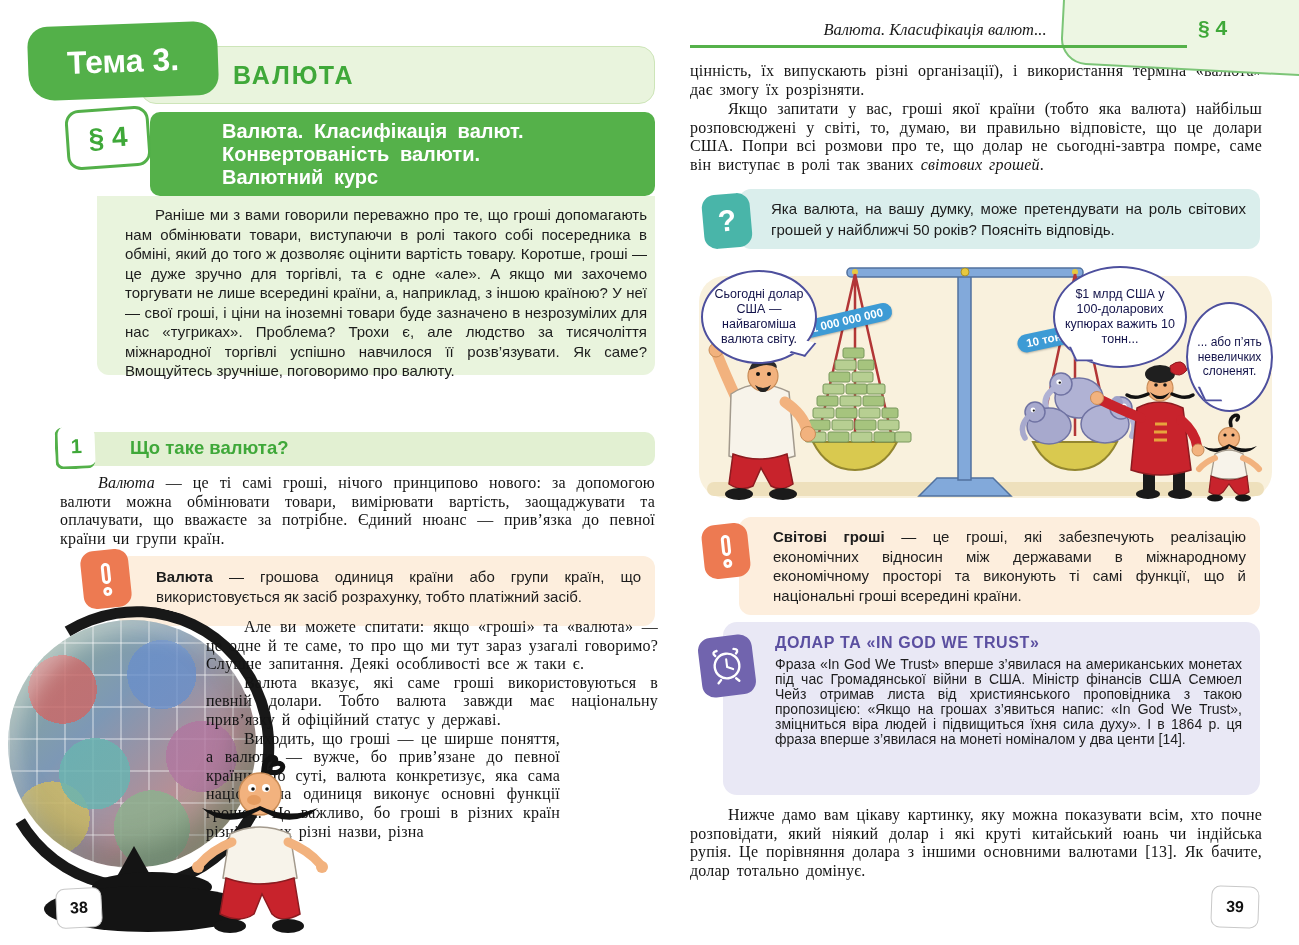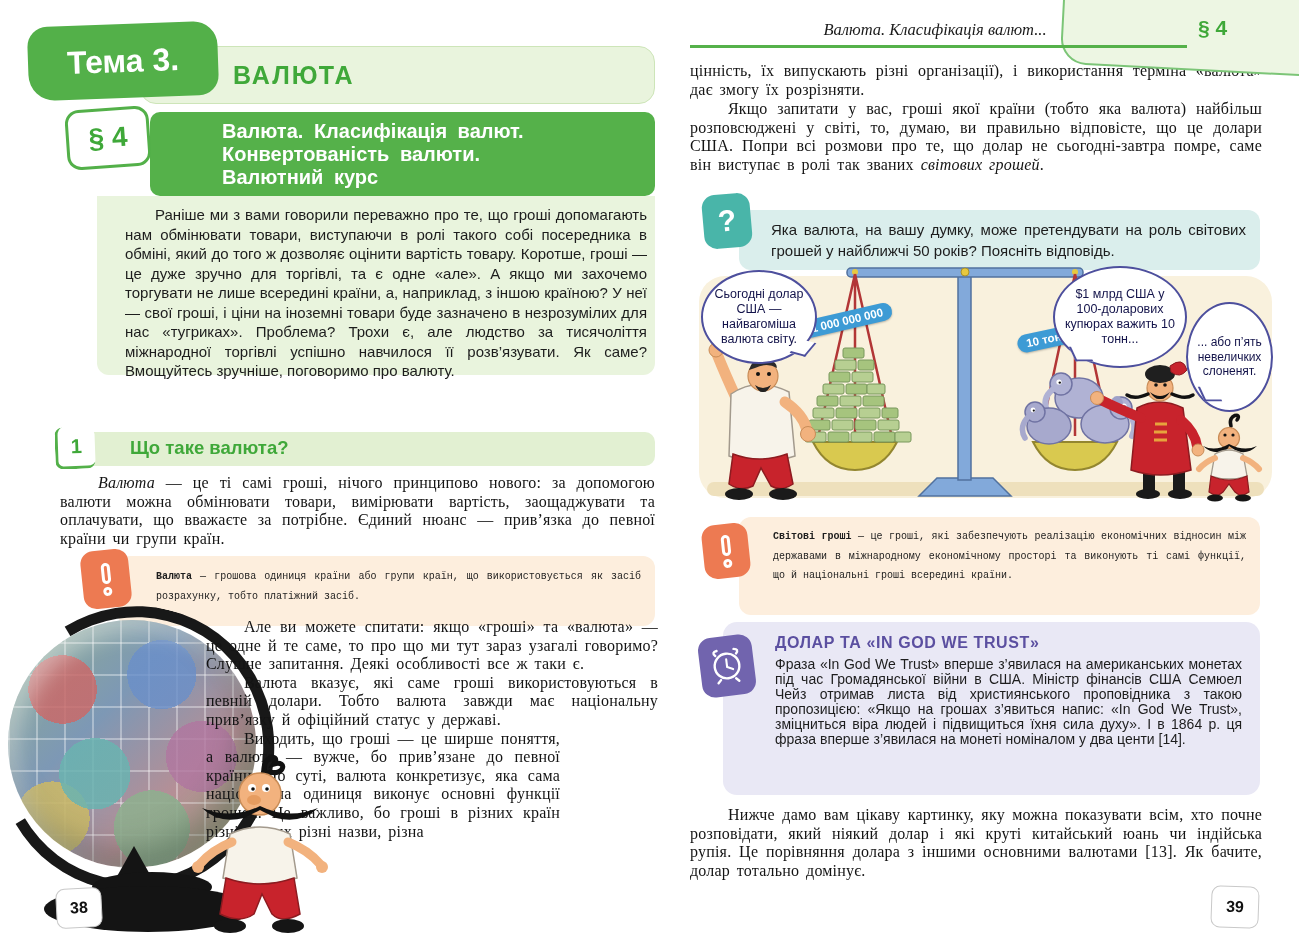--- a/index.html
+++ b/index.html
@@ -41,22 +41,22 @@
                     transform:rotate(-2deg); display:flex; align-items:center; justify-content:center;
                     font-family:"Liberation Sans",sans-serif; font-weight:bold; font-size:20px; color:#3fa839; z-index:2; }
 
   
   .serif-p { font-size:16px; line-height:18.6px; text-align:justify; letter-spacing:.2px;
              word-spacing:2.6px; color:#141414; }
   .ind { text-indent:38px; }
   .p-def-intro { left:60px; top:474px; width:595px; }
 
   
-  .note-box { background:#fdeedd; border-radius:12px; font-family:Liberation Mono, monospace;
-              font-size:10px; line-height:19.5px; text-align:justify; color:#1d1d1d; }
+  .note-box { background:#fdeedd; border-radius:12px; font-family:Liberation Sans, sans-serif;
+              font-size:15px; line-height:19.5px; text-align:justify; color:#1d1d1d; }
   .def-box { left:118px; top:556px; width:537px; height:70px; padding:11px 14px 8px 38px; }
   .icon-badge { display:flex; flex-direction:column; align-items:center; justify-content:center; z-index:3; }
   .icon-orange { background:#ed7a52; border-radius:13px; transform:rotate(-6deg); }
   .excl-bar { width:9px; height:21px; border:3px solid #fff; border-radius:5px; }
   .excl-dot { width:9px; height:9px; border:3px solid #fff; border-radius:50%; margin-top:3px; }
   .icon-def { left:82px; top:550px; width:48px; height:58px; }
 
   
   .globe-sphere { left:8px; top:620px; width:248px; height:248px; border-radius:50%; overflow:hidden;
     background:
@@ -95,21 +95,21 @@
                 border:2.5px solid #7cc577; border-radius:26px; transform:rotate(3deg); z-index:1; }
   .running-head { top:20px; left:690px; width:490px; text-align:center; font-style:italic;
                   font-size:16.5px; color:#1a1a1a; z-index:2; }
   .running-rule { top:45px; left:690px; width:497px; height:2.5px; background:#55b14a; z-index:2; }
   .running-para { top:16px; left:1198px; font-family:"Liberation Sans",sans-serif; font-weight:bold;
                   font-size:21px; color:#3fa839; z-index:2; }
 
   .r-p1 { left:690px; top:62px; width:572px; }
   .r-p2 { left:690px; top:100px; width:572px; }
 
-  .q-box { left:739px; top:210px; width:521px; height:60px; background:#daeeec; border-radius:12px;
+  .q-box { left:739px; top:189px; width:521px; height:60px; background:#daeeec; border-radius:12px;
            padding:9px 14px 8px 32px; font-family:"Liberation Sans",sans-serif; font-size:15px;
            line-height:21px; text-align:justify; color:#1d1d1d; }
   .icon-q { left:703px; top:194px; width:48px; height:54px; background:#49b5a9; border-radius:13px;
             transform:rotate(-5deg); color:#fff; font-family:"Liberation Sans",sans-serif;
             font-weight:bold; font-size:30px; display:flex; align-items:center; justify-content:center; z-index:3; }
 
   
   .illus { left:697px; top:258px; width:577px; height:252px; }
   .illus svg { position:absolute; left:0; top:0; }
   .bubble { position:absolute; background:#fff; border:2px solid #4d4f9d; border-radius:50%;

